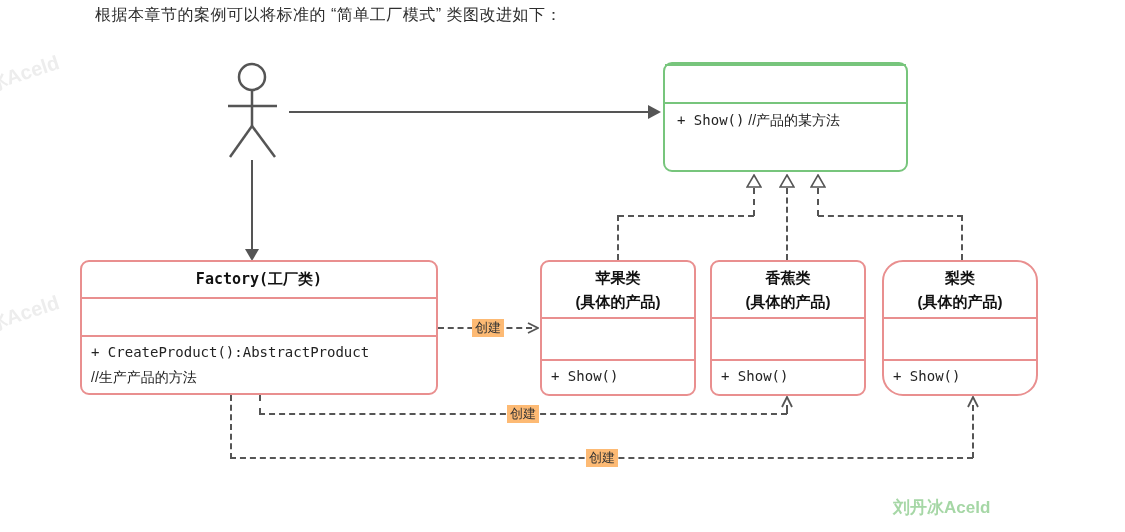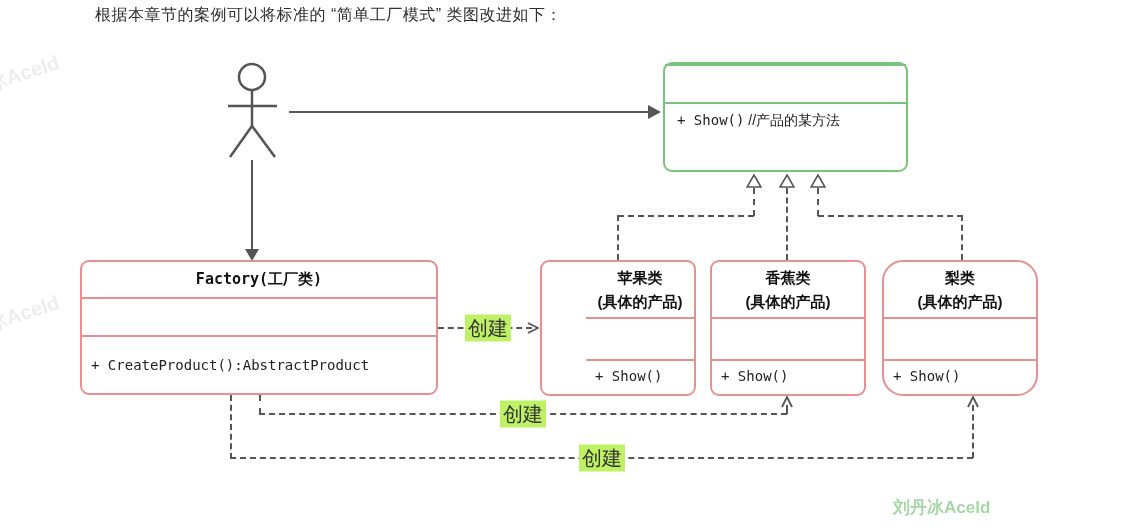--- a/index.html
+++ b/index.html
@@ -24,22 +24,22 @@
   .code { font-family:"DejaVu Sans Mono", monospace; }
   .title-code { font-family:"DejaVu Sans Mono", monospace; font-weight:bold; }
 
   
   .hline  { position:absolute; border-top:2px solid #555; }
   .vline  { position:absolute; border-left:2px solid #555; }
   .hdash  { position:absolute; border-top:2px dashed #555; }
   .vdash  { position:absolute; border-left:2px dashed #555; }
   .arrowhead { position:absolute; line-height:0; }
 
-  .edge-label { position:absolute; transform:translate(-50%,-50%); background:#bef264;
-                padding:0 3px; font-size:20px; color:#333; white-space:nowrap; }
+  .edge-label { position:absolute; transform:translate(-50%,-50%); background:#fdba74;
+                padding:0 3px; font-size:13px; color:#333; white-space:nowrap; }
 
   .signature { position:absolute; left:893px; top:496px; font-size:17px; font-weight:bold; color:#a6d7a6; }
 
   .actor-svg { position:absolute; left:225px; top:60px; }
 </style>
 </head>
 <body>
 
 <div id="canvas">
 
@@ -75,24 +75,25 @@
     <div class="uml-sect uml-methods" style="height:35px;padding-left:12px;">
       <div><span class="code">+ Show()</span> <span>//产品的某方法</span></div>
     </div>
   </div>
 
   <div class="uml-box red" style="left:80px; top:260px; width:358px; height:135px;">
     <div class="uml-title title-code" style="height:35px;">Factory(工厂类)</div>
     <div class="uml-sect" style="height:38px;"></div>
     <div class="uml-sect uml-methods" style="height:58px; line-height:25px;">
       <div class="code">+ CreateProduct():AbstractProduct</div>
+      <div>//生产产品的方法</div>
     </div>
   </div>
 
-  <div class="uml-box red" style="left:540px; top:260px; width:156px; height:136px;padding-left:44px;">
+  <div class="uml-box red" style="left:540px; top:260px; width:156px; height:136px;">
     <div class="uml-title" style="height:55px; line-height:24px;">
       <div>苹果类</div>
       <div>(具体的产品)</div>
     </div>
     <div class="uml-sect" style="height:42px;"></div>
     <div class="uml-sect uml-methods" style="height:31px;">
       <div class="code">+ Show()</div>
     </div>
   </div>
 

